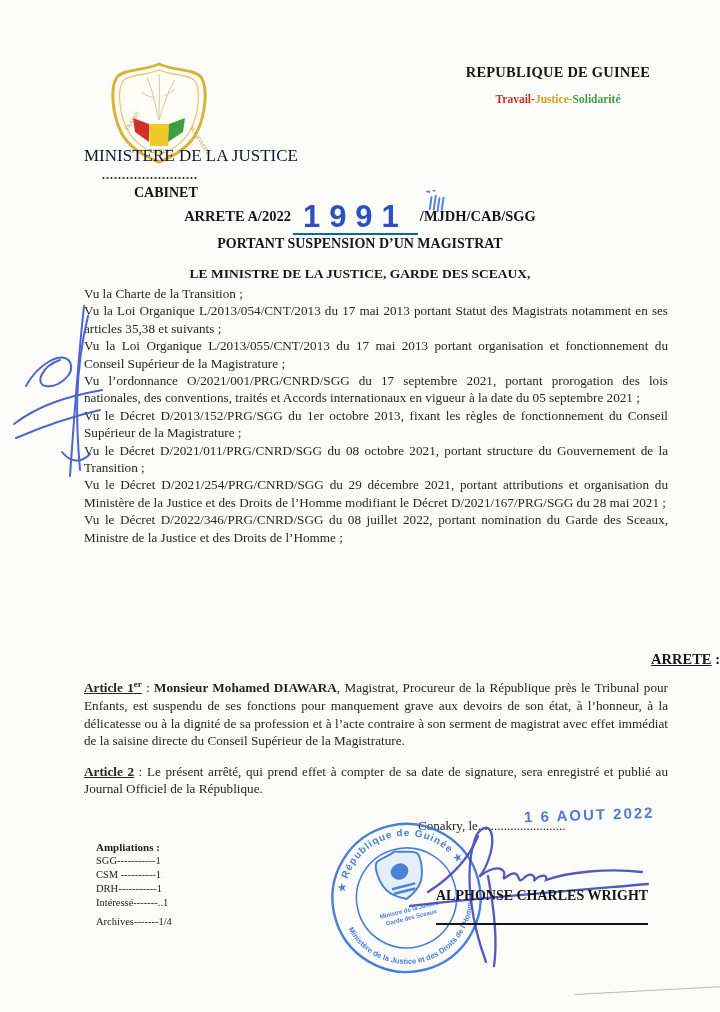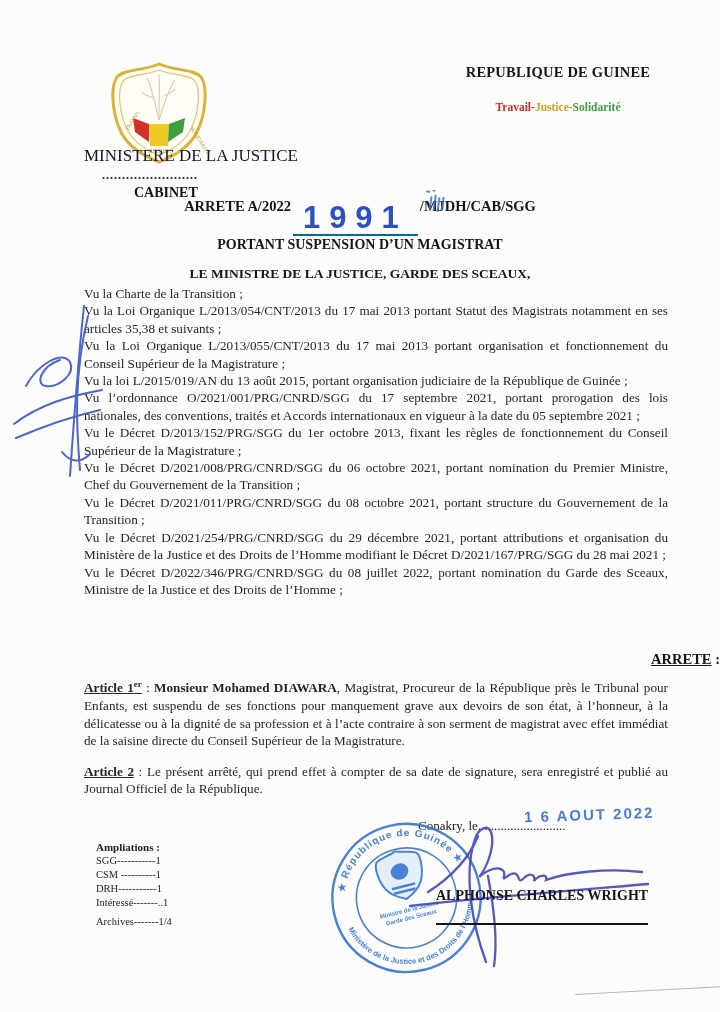--- a/index.html
+++ b/index.html
@@ -5,28 +5,28 @@
   html,body{margin:0;padding:0;background:#e8e8e6;}
   .page{
     position:relative;width:720px;height:1012px;background:#fcfcfa;
     font-family:"Liberation Serif","DejaVu Serif",serif;color:#262626;
     overflow:hidden;
   }
   
   .emblem{position:absolute;left:95px;top:58px;width:128px;height:110px;}
   .republic-block{position:absolute;left:438px;top:64px;width:240px;text-align:center;}
   .republic-title{font-weight:bold;font-size:14.5px;letter-spacing:.2px;color:#161616;}
-  .motto{font-size:11.5px;font-weight:bold;margin-top:20px;}
+  .motto{font-size:11.5px;font-weight:bold;margin-top:12px;}
   .ministry-block{position:absolute;left:84px;top:146px;width:260px;}
   .ministry-title{font-weight:normal;font-size:17px;color:#0f172a;}
   .sep-dots{font-weight:bold;font-size:12px;letter-spacing:1px;margin:2px 0 0 18px;color:#222;}
   .cabinet{font-weight:bold;font-size:14px;margin:2px 0 0 50px;color:#141414;}
   
   .title-block{position:absolute;left:0;top:197px;width:720px;text-align:center;}
-  .title-line{font-weight:bold;font-size:14.5px;color:#15151a;display:inline-flex;align-items:flex-start;}
+  .title-line{font-weight:bold;font-size:14.5px;color:#15151a;display:inline-flex;align-items:center;}
   .num-slot{display:inline-block;border-bottom:2px solid #0369a1;padding:0 10px;margin:0 2px;}
   .big-number{font-size:31px;font-weight:bold;letter-spacing:9px;color:#2c50c0;position:relative;top:2px;font-family:"Liberation Sans","DejaVu Sans",sans-serif;}
   .subject-line{font-weight:bold;font-size:14px;margin-top:1px;color:#15151a;}
   .partial-mark{position:absolute;left:424px;top:190px;opacity:.85;}
   
   .salutation{position:absolute;left:0;top:266px;width:720px;text-align:center;font-weight:bold;font-size:13.5px;color:#15151a;}
   .vu-block{position:absolute;left:84px;top:285px;width:584px;}
   .vu{margin:0;text-align:justify;font-size:13.2px;line-height:17.4px;color:#262626;}
   .arrete-head{position:absolute;left:0;top:651px;width:720px;text-align:right;font-weight:bold;font-size:14.5px;color:#15151a;}
   .u{text-decoration:underline;}
@@ -117,24 +117,22 @@
       </g>
     </svg>
   </div>
 
   <div class="salutation">LE MINISTRE DE LA JUSTICE, GARDE DES SCEAUX,</div>
 
   <div class="vu-block">
     <p class="vu">Vu la Charte de la Transition ;</p>
     <p class="vu">Vu la Loi Organique L/2013/054/CNT/2013 du 17 mai 2013 portant Statut des Magistrats notamment en ses articles 35,38 et suivants ;</p>
     <p class="vu">Vu la Loi Organique L/2013/055/CNT/2013 du 17 mai 2013 portant organisation et fonctionnement du Conseil Supérieur de la Magistrature ;</p>
-    <p class="vu">Vu la loi L/2015/019/AN du 13 août 2015, portant organisation judiciaire de la République de Guinée ;</p>
     <p class="vu">Vu l’ordonnance O/2021/001/PRG/CNRD/SGG du 17 septembre 2021, portant prorogation des lois nationales, des conventions, traités et Accords internationaux en vigueur à la date du 05 septembre 2021 ;</p>
     <p class="vu">Vu le Décret D/2013/152/PRG/SGG du 1er octobre 2013, fixant les règles de fonctionnement du Conseil Supérieur de la Magistrature ;</p>
-    <p class="vu">Vu le Décret D/2021/008/PRG/CNRD/SGG du 06 octobre 2021, portant nomination du Premier Ministre, Chef du Gouvernement de la Transition ;</p>
     <p class="vu">Vu le Décret D/2021/011/PRG/CNRD/SGG du 08 octobre 2021, portant structure du Gouvernement de la Transition ;</p>
     <p class="vu">Vu le Décret D/2021/254/PRG/CNRD/SGG du 29 décembre 2021, portant attributions et organisation du Ministère de la Justice et des Droits de l’Homme modifiant le Décret D/2021/167/PRG/SGG du 28 mai 2021 ;</p>
     <p class="vu">Vu le Décret D/2022/346/PRG/CNRD/SGG du 08 juillet 2022, portant nomination du Garde des Sceaux, Ministre de la Justice et des Droits de l’Homme ;</p>
   </div>
 
   <div class="arrete-head">
     <span class="u">ARRETE</span><span> :</span>
   </div>
 
   <div class="articles">

